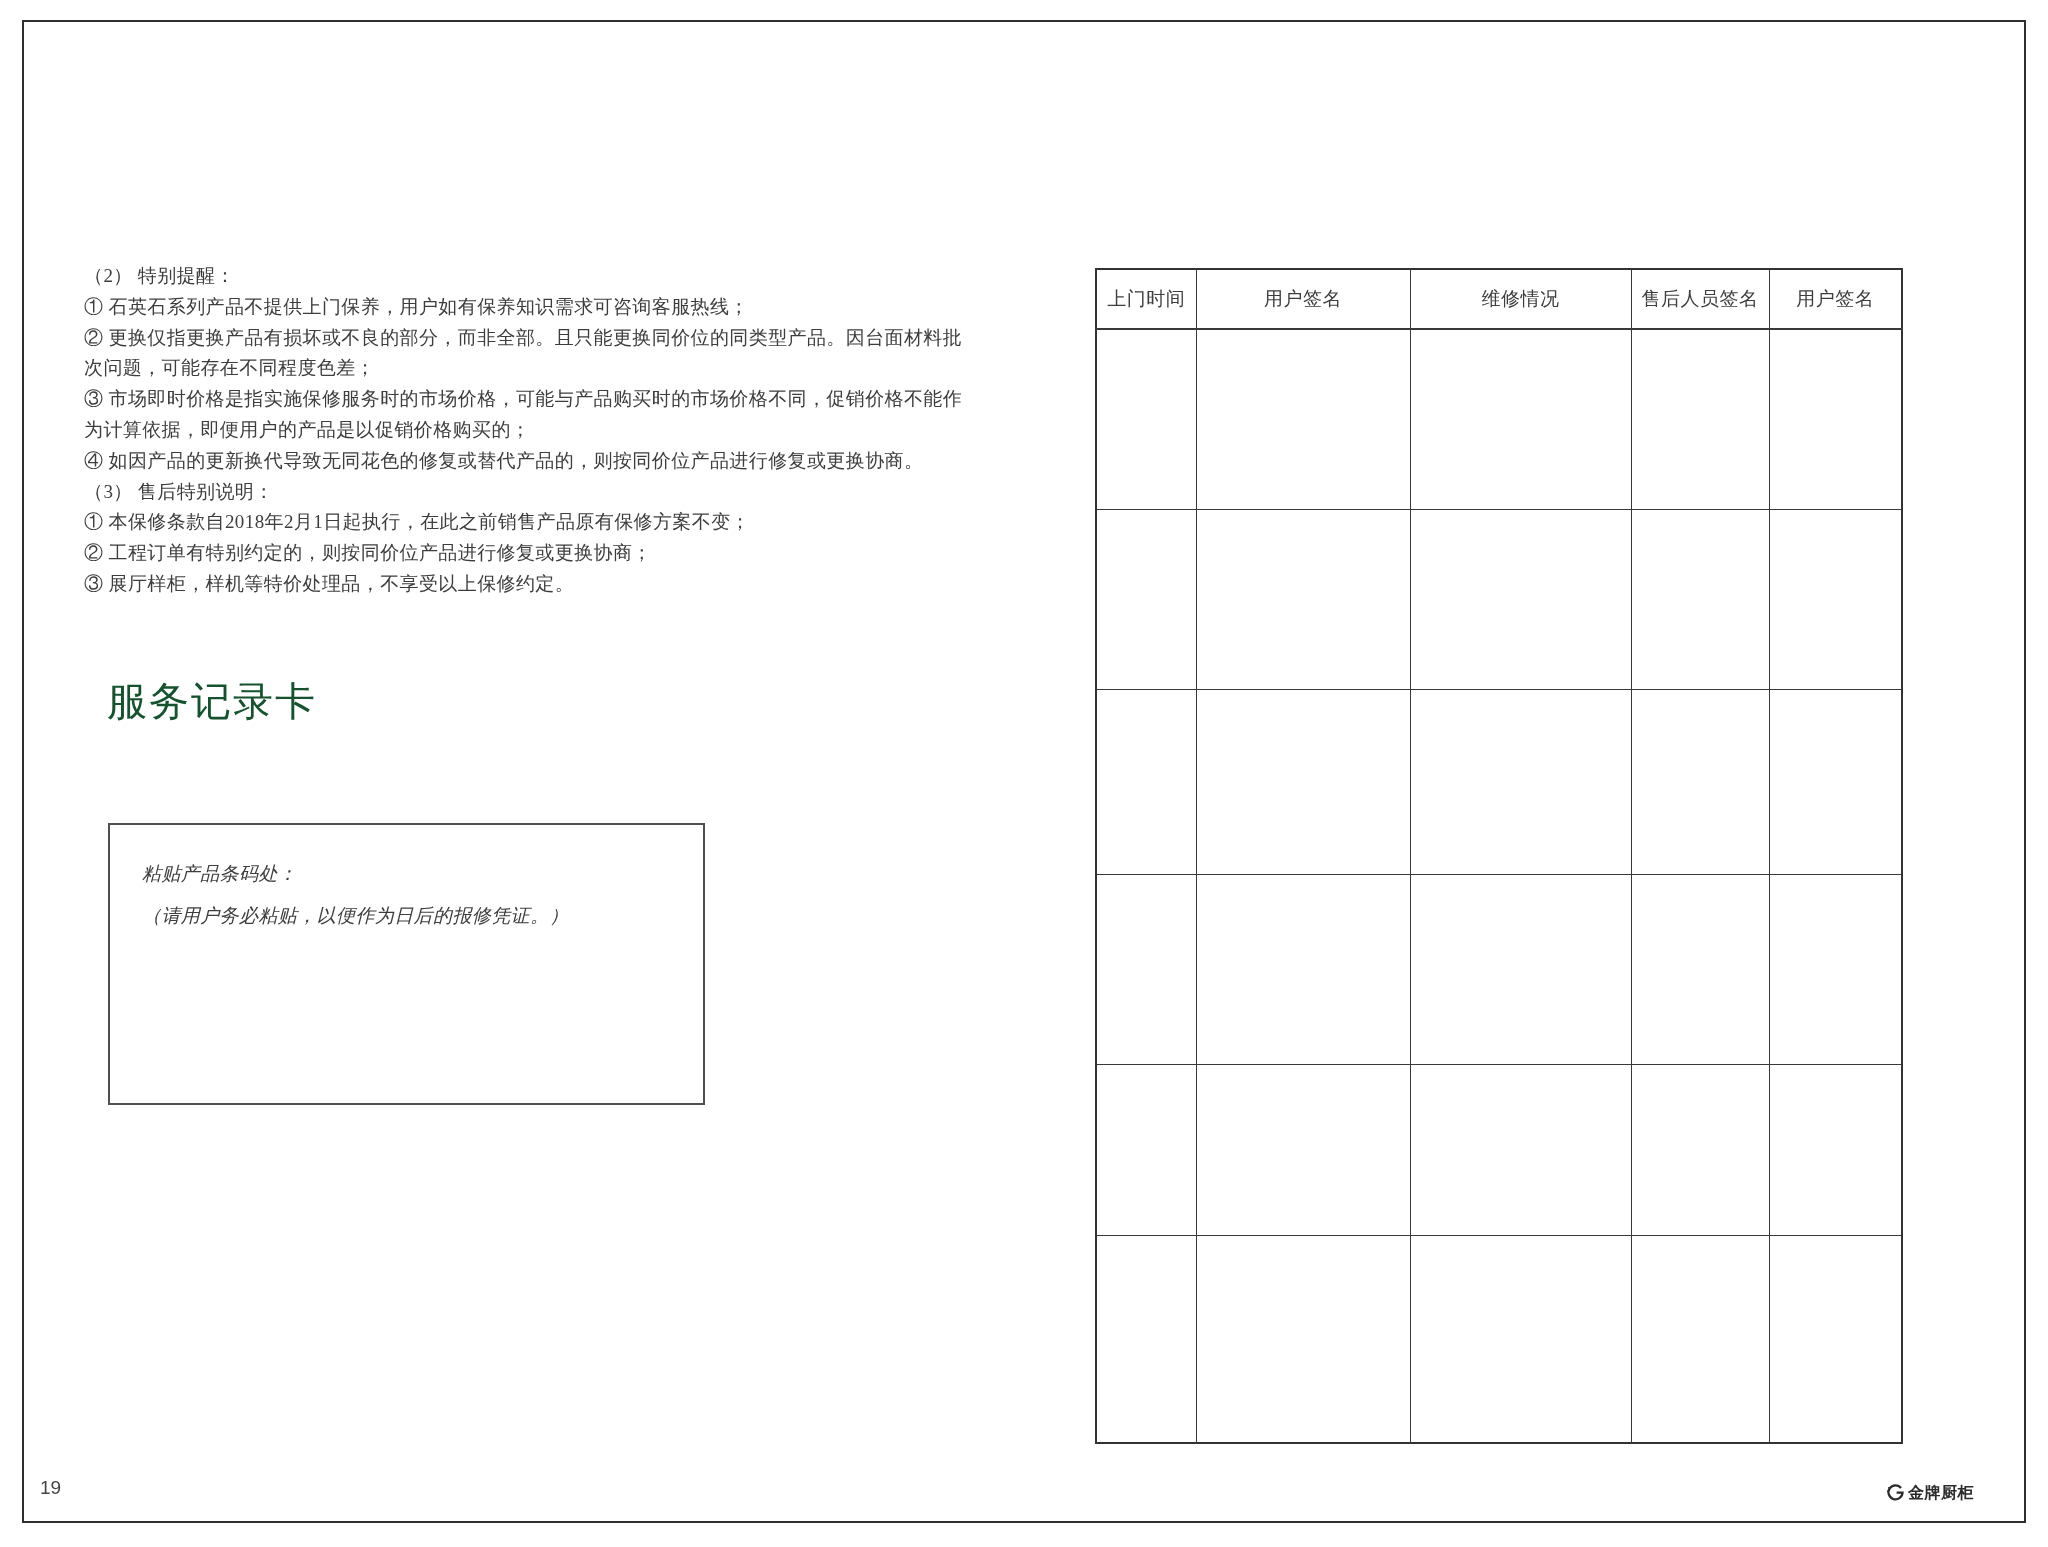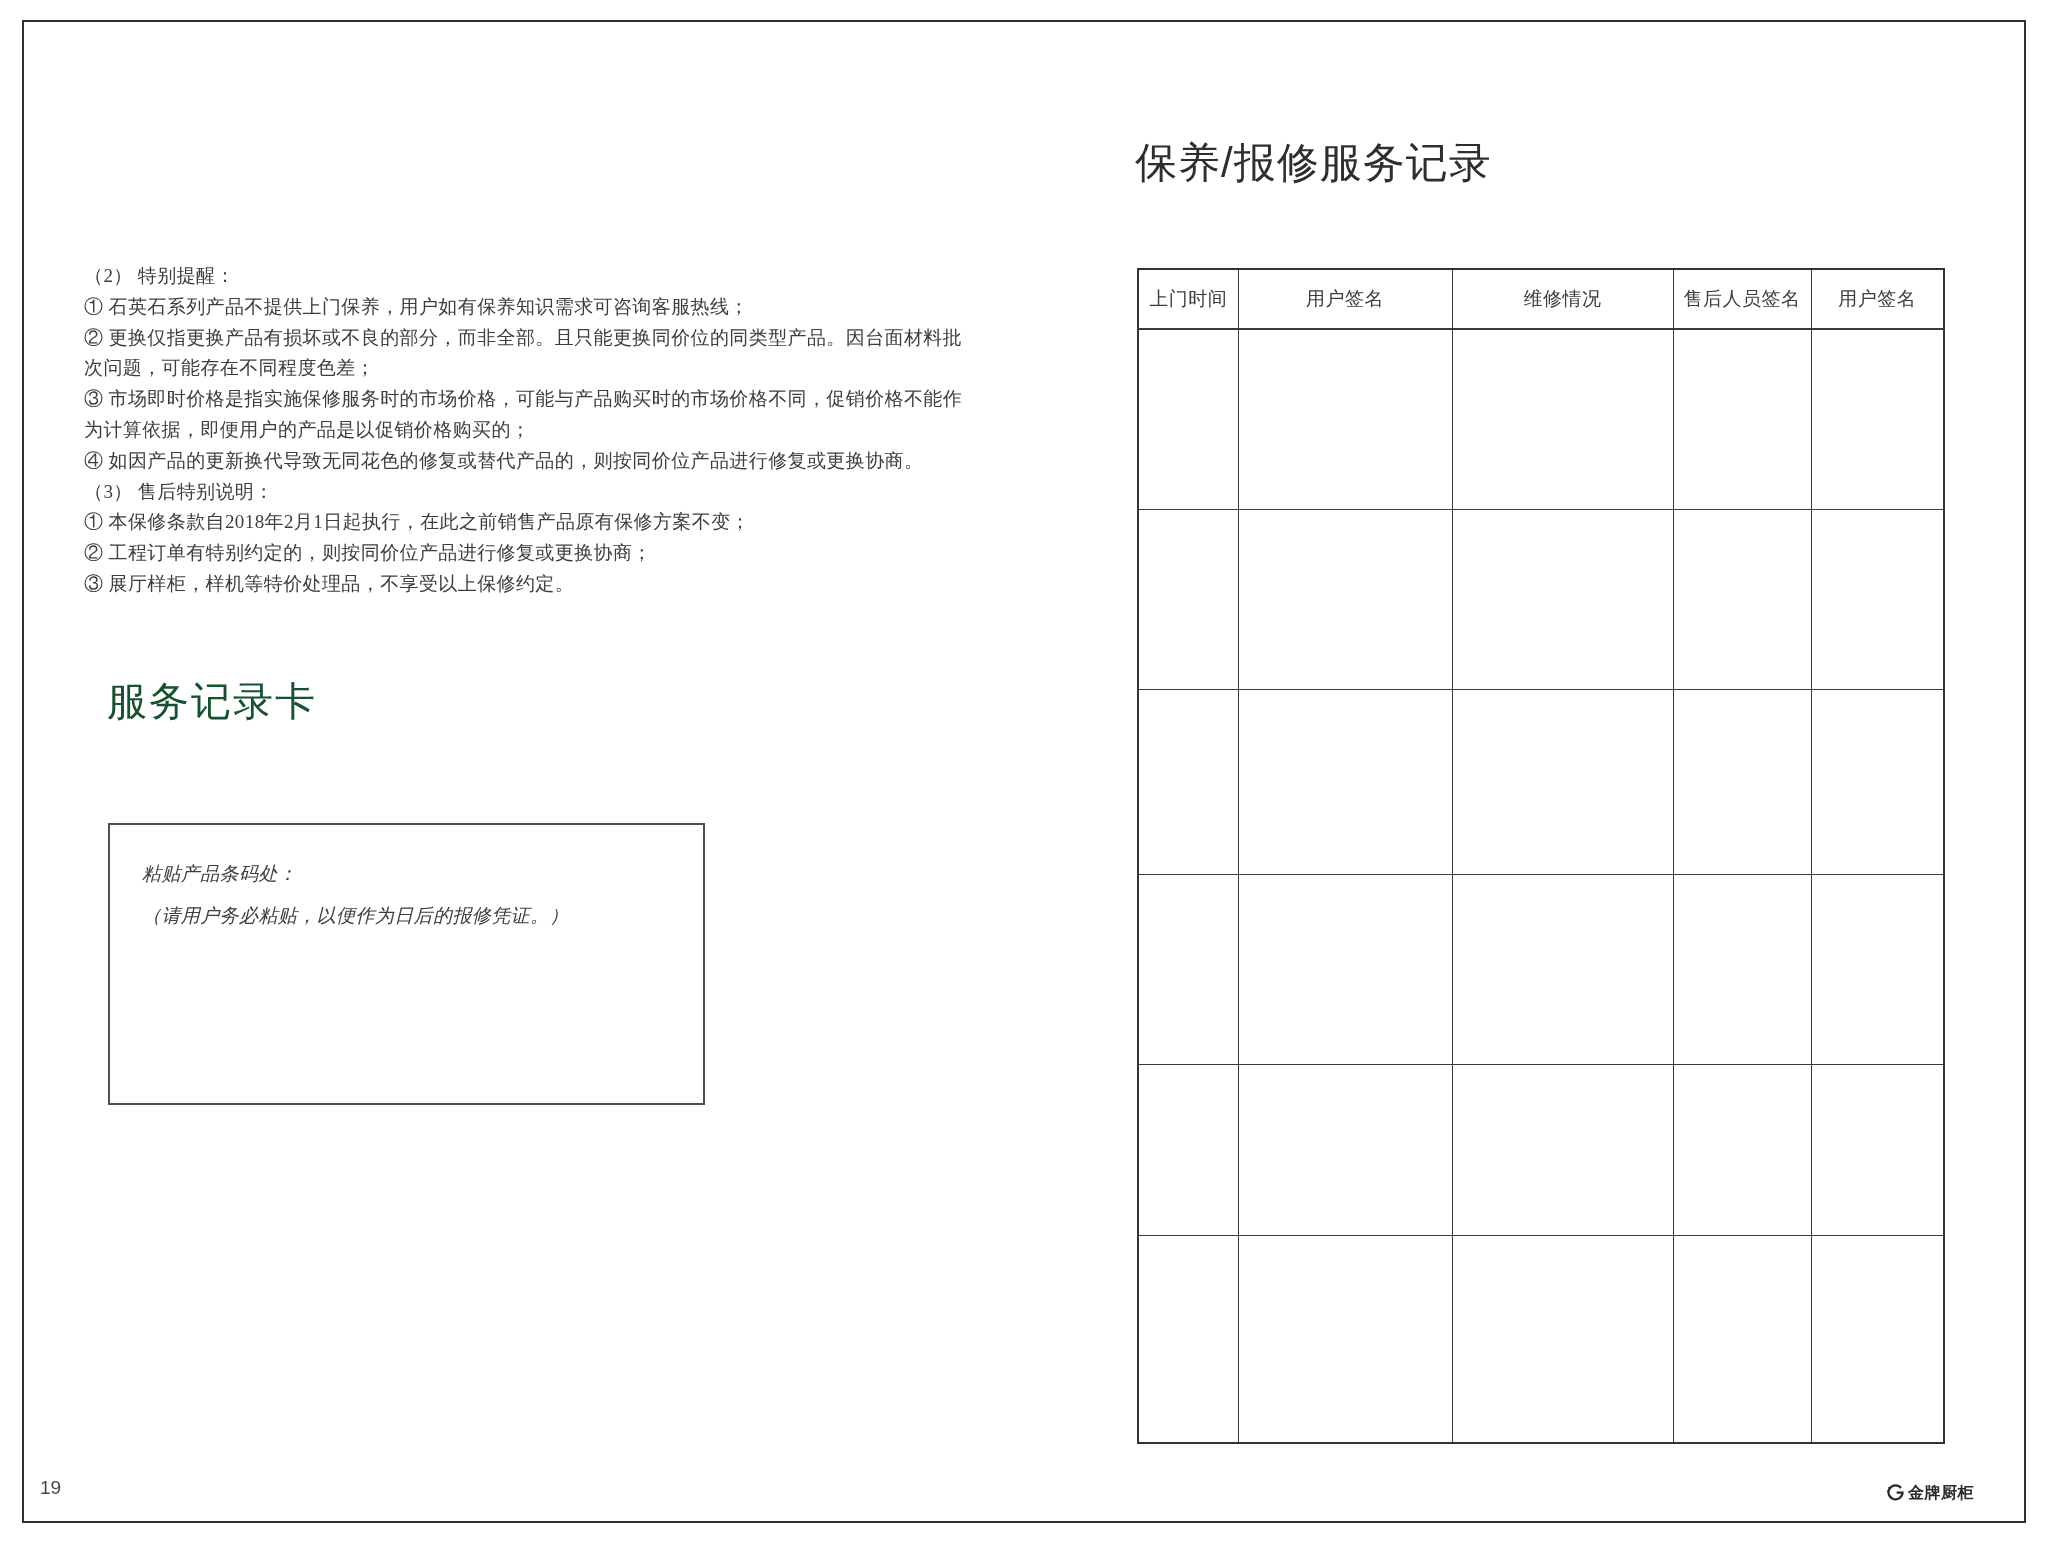--- a/index.html
+++ b/index.html
@@ -28,21 +28,21 @@
   .barcode-box .bb-inner{padding:28px 20px 0 32px;font-size:19px;line-height:42px;color:#3d3d3d;letter-spacing:0.4px;}
   .page-number{
     position:absolute;left:40px;top:1477px;font-size:19px;color:#444444;
   }
   
   .section-title-right{
     position:absolute;left:1135px;top:136px;
     font-size:42px;line-height:54px;letter-spacing:1px;color:#2e2e2e;font-weight:400;
   }
   table.service-table{
-    position:absolute;left:1137px;top:268px;width:806px;
+    position:absolute;left:1095px;top:268px;width:806px;
     border-collapse:collapse;table-layout:fixed;
     border:2px solid #333333;
   }
   table.service-table th,
   table.service-table td{
     border:1px solid #3a3a3a;padding:0;
   }
   table.service-table thead tr{height:60px;}
   table.service-table th{
     font-weight:400;font-size:19px;color:#3d3d3d;text-align:center;vertical-align:middle;
@@ -84,21 +84,20 @@
 
   <div class="barcode-box">
     <div class="bb-inner">
       <div>粘贴产品条码处：</div>
       <div>（请用户务必粘贴，以便作为日后的报修凭证。）</div>
     </div>
   </div>
 
   <div class="page-number">19</div>
 
-  <div class="section-title-right">保养/报修服务记录</div>
 
   <table class="service-table">
     <colgroup>
       <col style="width:100px">
       <col style="width:214px">
       <col style="width:221px">
       <col style="width:138px">
       <col style="width:133px">
     </colgroup>
     <thead>

